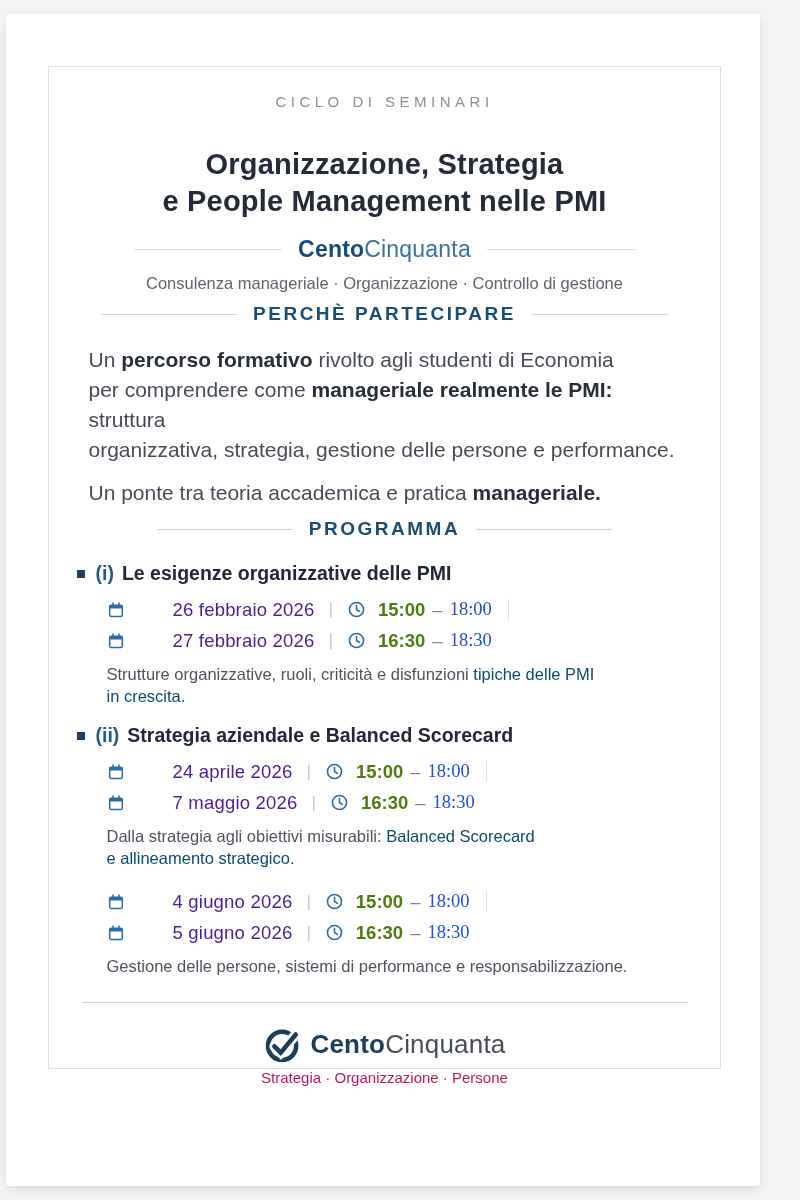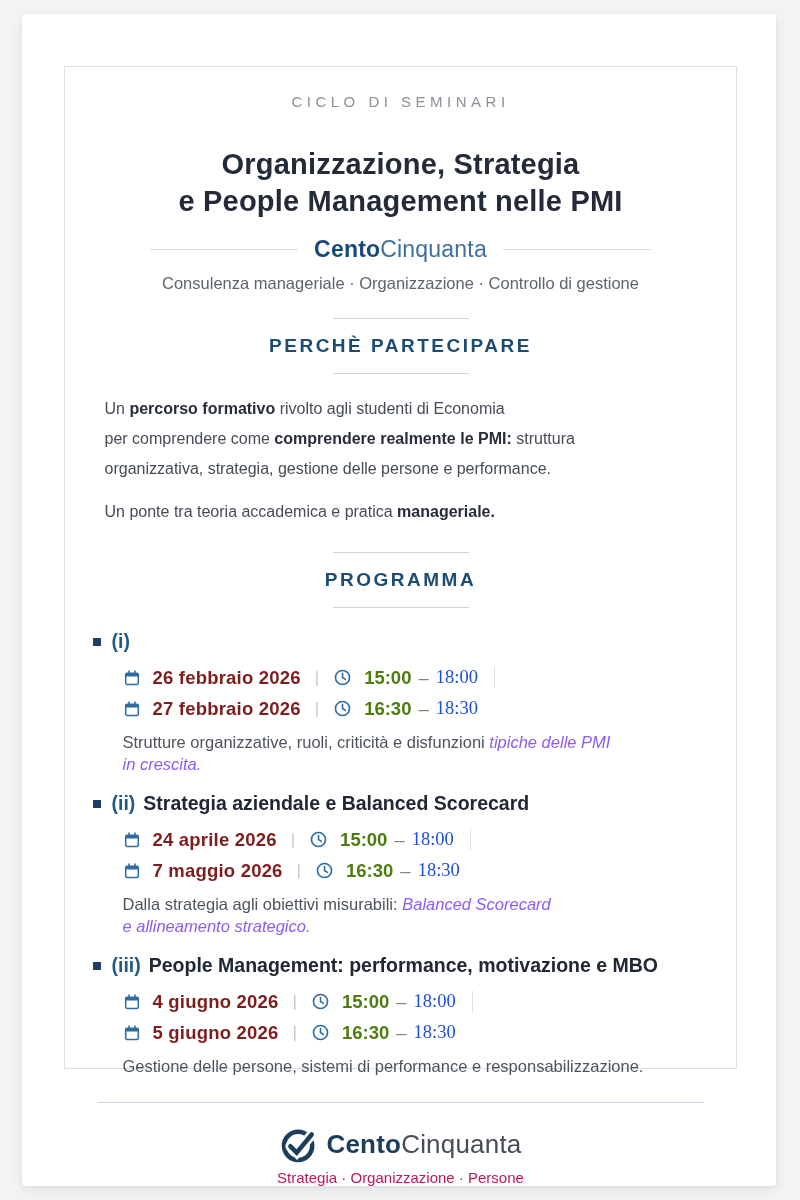--- a/index.html
+++ b/index.html
@@ -5,21 +5,21 @@
   * { box-sizing: border-box; margin: 0; padding: 0; }
   html, body { width: 800px; height: 1200px; }
   body {
     background: #f3f4f6;
     font-family: "Liberation Sans", sans-serif;
     position: relative;
     overflow: hidden;
   }
   .card {
     position: absolute;
-    left: 22px; top: 14px;
+    left: 6px; top: 14px;
     width: 754px; height: 1172px;
     background: #ffffff;
     border-radius: 3px;
     box-shadow: 0 4px 14px rgba(45,55,70,0.10), 0 1px 3px rgba(45,55,70,0.06);
     padding-left: 7px;
   }
   .inner {
     position: absolute;
     left: 42px; top: 52px;
     width: 673px; height: 1003px;
@@ -56,33 +56,33 @@
   .brand-row { margin-top: 16px; }
   .brand-row .rule { width: 148px; }
   .brand-text { font-size: 23px; letter-spacing: 0.2px; }
   .brand-bold { font-weight: 700; color: #17497a; }
   .brand-light { font-weight: 400; color: #3f6f9c; }
   .subtitle {
     margin-top: 11px;
     font-size: 16.5px;
     color: #5d646e;
   }
-  .section-header { margin-top: 25px; flex-direction: column; }
+  .section-header { margin-top: 10px; }
   .section-header .rule { width: 136px; background: #ccd6de; }
   .section-title {
     font-size: 19px;
     font-weight: 700;
     color: #1c4c72;
     letter-spacing: 2.5px;
   }
   .why-block {
     width: 592px;
     margin: 20px auto 0;
     text-align: left;
-    font-size: 16px;
+    font-size: 21px;
     line-height: 30px;
     color: #454c57;
   }
   .why-p2 { margin-top: 13px; }
   .b { font-weight: 700; color: #272e3a; }
   .i { }
   .program-list {
     width: 616px;
     margin: 22px auto 0;
     text-align: left;
@@ -103,37 +103,37 @@
   }
   .numeral { color: #1e5a85; margin-right: 8px; }
   .sessions { margin: 9px 0 0 30px; }
   .session-row {
     display: flex;
     align-items: center;
     height: 31px;
     font-size: 18.5px;
   }
   .cal-icon, .clock-icon { margin-right: 12px; display: inline-flex; }
-  .date-text { font-weight: 700; color: #7f1d1d; letter-spacing: 0.2px; }
+  .date-text { font-weight: 400; color: #4c1d95; letter-spacing: 0.2px; margin-left: 36px; }
   .pipe { color: #c4c9cf; margin: 0 14px; font-size: 17px; }
   .time-start { font-weight: 700; color: #4d7c0f; }
   .time-dash { color: #7c838d; margin: 0 7px; }
   .time-end { color: #1d4ed8; font-family: Liberation Serif, serif; }
   .row-tick {
     width: 1px; height: 21px;
     background: #dde1e6;
     margin-left: 16px;
   }
   .prog-desc {
     margin: 7px 0 0 30px;
     font-size: 16.5px;
     line-height: 22px;
     color: #4d545e;
   }
-  .desc-light { color: #8b5cf6; font-style: italic; }
+  .desc-light { color: #0c4a6e; }
   .footer-divider {
     width: 606px;
     height: 1px;
     background: #c9d8e4;
     margin: 25px auto 0;
   }
   .footer-logo {
     margin-top: 21px;
     display: flex;
     align-items: center;
@@ -172,36 +172,37 @@
 
     <div class="subtitle">Consulenza manageriale · Organizzazione · Controllo di gestione</div>
 
     <div class="rule-row section-header">
       <div class="rule"></div>
       <div class="section-title">PERCHÈ PARTECIPARE</div>
       <div class="rule"></div>
     </div>
 
     <div class="why-block">
-      <p><span>Un </span><span class="b">percorso formativo</span><span> rivolto agli studenti di Economia</span><br><span>per comprendere come </span><span class="b">comprendere realmente le PMI:</span><span> struttura</span><br><span>organizzativa, strategia, gestione delle persone e performance.</span></p>
+      <p><span>Un </span><span class="b">percorso formativo</span><span> rivolto agli studenti di Economia</span><br><span>per comprendere come </span><span class="b">manageriale realmente le PMI:</span><span> struttura</span><br><span>organizzativa, strategia, gestione delle persone e performance.</span></p>
       <p class="why-p2"><span>Un ponte tra </span><span class="i">teoria accademica e pratica</span><span class="b"> manageriale.</span></p>
     </div>
 
     <div class="rule-row section-header">
       <div class="rule"></div>
       <div class="section-title">PROGRAMMA</div>
       <div class="rule"></div>
     </div>
 
     <div class="program-list">
 
       <div class="prog-item">
         <div class="prog-heading">
           <span class="sq-bullet"></span>
           <span class="numeral">(i)</span>
+          <span>Le esigenze organizzative delle PMI</span>
         </div>
         <div class="sessions">
           <div class="session-row">
             <span class="cal-icon">
               <svg width="18" height="18" viewBox="0 0 20 20">
                   <rect x="3" y="4.6" width="14" height="12.6" rx="1.6" fill="none" stroke="#2e6da4" stroke-width="1.7"></rect>
                   <rect x="3" y="4.6" width="14" height="3.8" rx="1.2" fill="#2e6da4"></rect>
                   <line x1="6.7" y1="2.2" x2="6.7" y2="5.6" stroke="#2e6da4" stroke-width="1.7" stroke-linecap="round"></line>
                   <line x1="13.3" y1="2.2" x2="13.3" y2="5.6" stroke="#2e6da4" stroke-width="1.7" stroke-linecap="round"></line>
                 </svg>
@@ -296,25 +297,20 @@
             <span class="time-dash">–</span>
             <span class="time-end">18:30</span>
           </div>
         </div>
         <div class="prog-desc">
           <span>Dalla strategia agli obiettivi misurabili: </span><span class="desc-light">Balanced Scorecard</span><br><span class="desc-light">e allineamento strategico.</span>
         </div>
       </div>
 
       <div class="prog-item">
-        <div class="prog-heading">
-          <span class="sq-bullet"></span>
-          <span class="numeral">(iii)</span>
-          <span>People Management: performance, motivazione e MBO</span>
-        </div>
         <div class="sessions">
           <div class="session-row">
             <span class="cal-icon">
               <svg width="18" height="18" viewBox="0 0 20 20">
                   <rect x="3" y="4.6" width="14" height="12.6" rx="1.6" fill="none" stroke="#2e6da4" stroke-width="1.7"></rect>
                   <rect x="3" y="4.6" width="14" height="3.8" rx="1.2" fill="#2e6da4"></rect>
                   <line x1="6.7" y1="2.2" x2="6.7" y2="5.6" stroke="#2e6da4" stroke-width="1.7" stroke-linecap="round"></line>
                   <line x1="13.3" y1="2.2" x2="13.3" y2="5.6" stroke="#2e6da4" stroke-width="1.7" stroke-linecap="round"></line>
                 </svg>
             </span>

